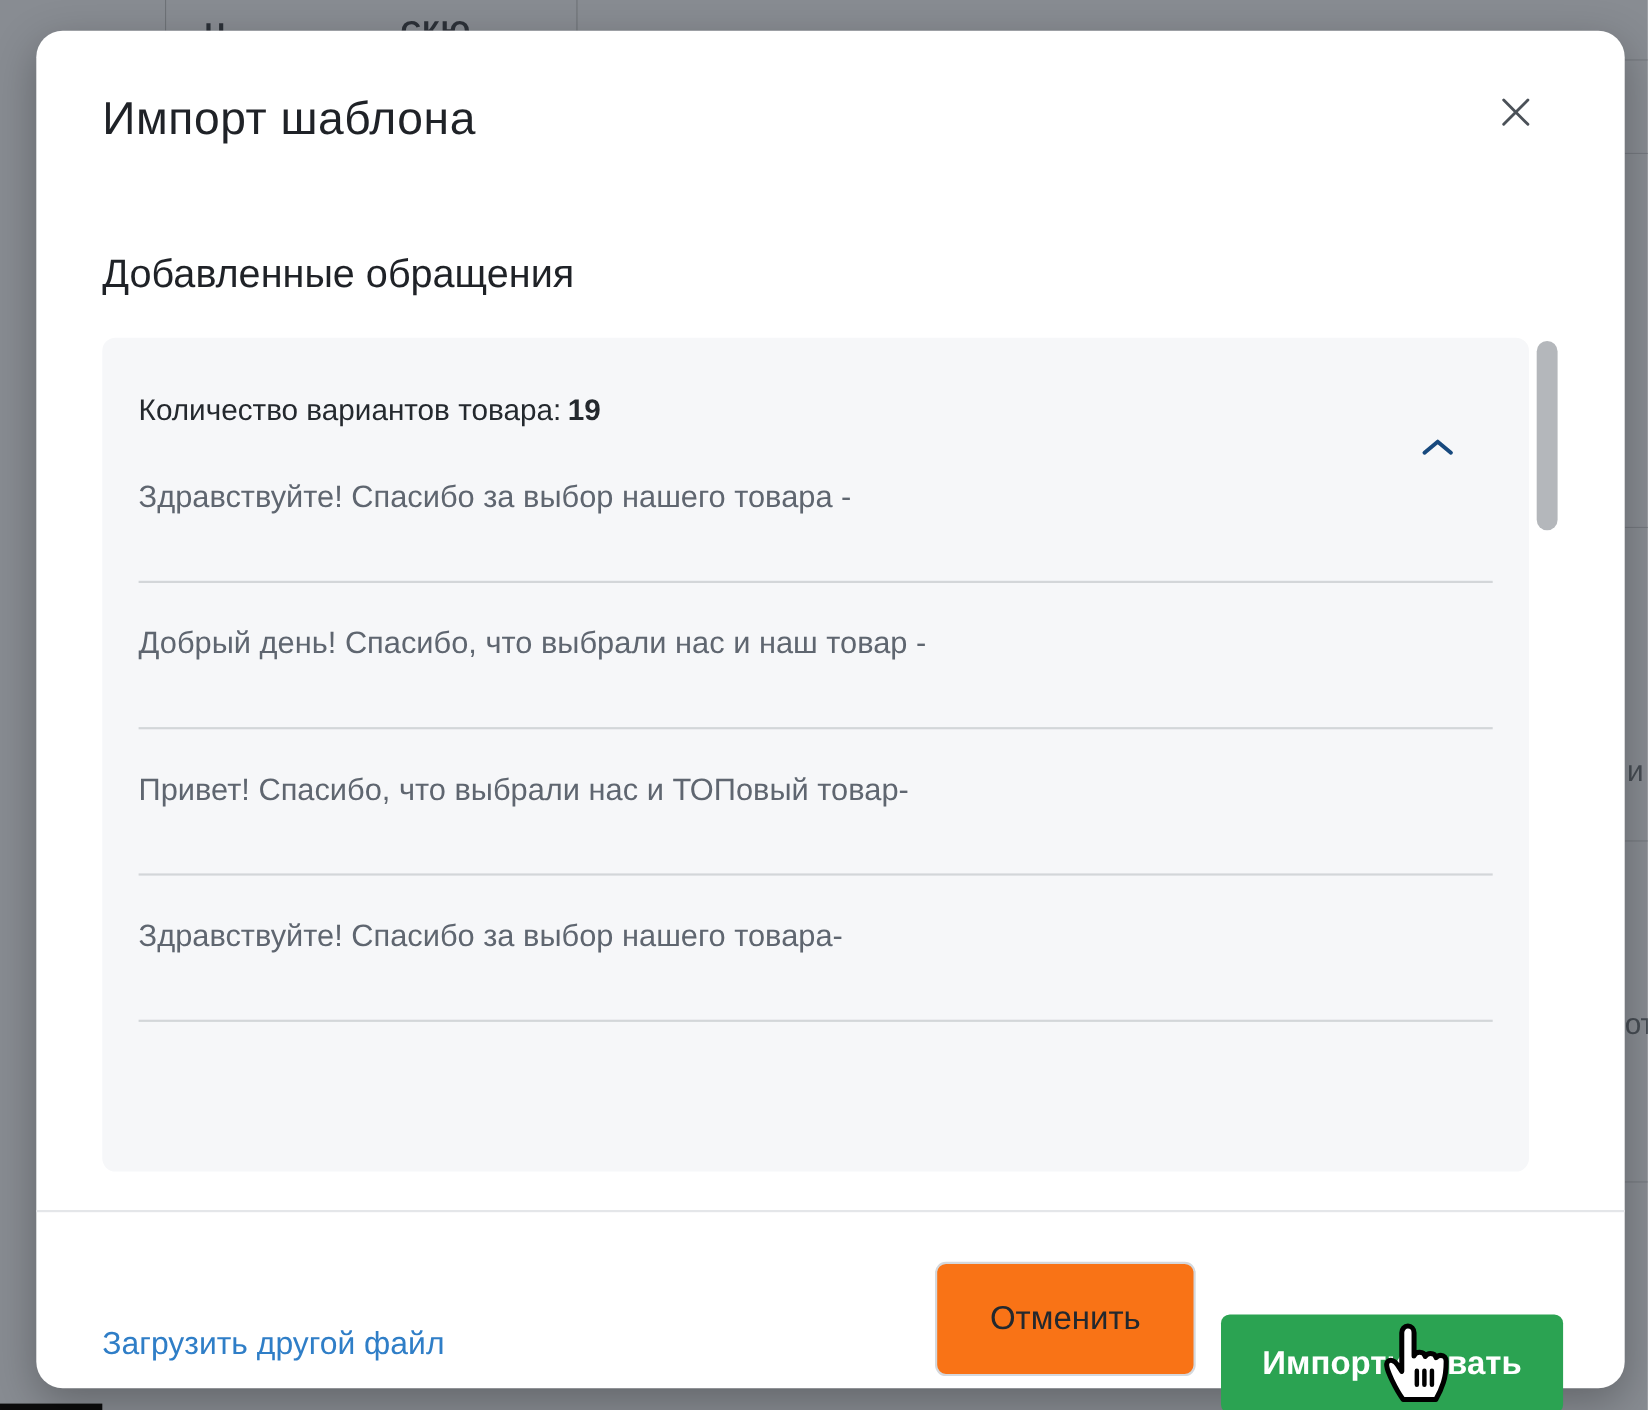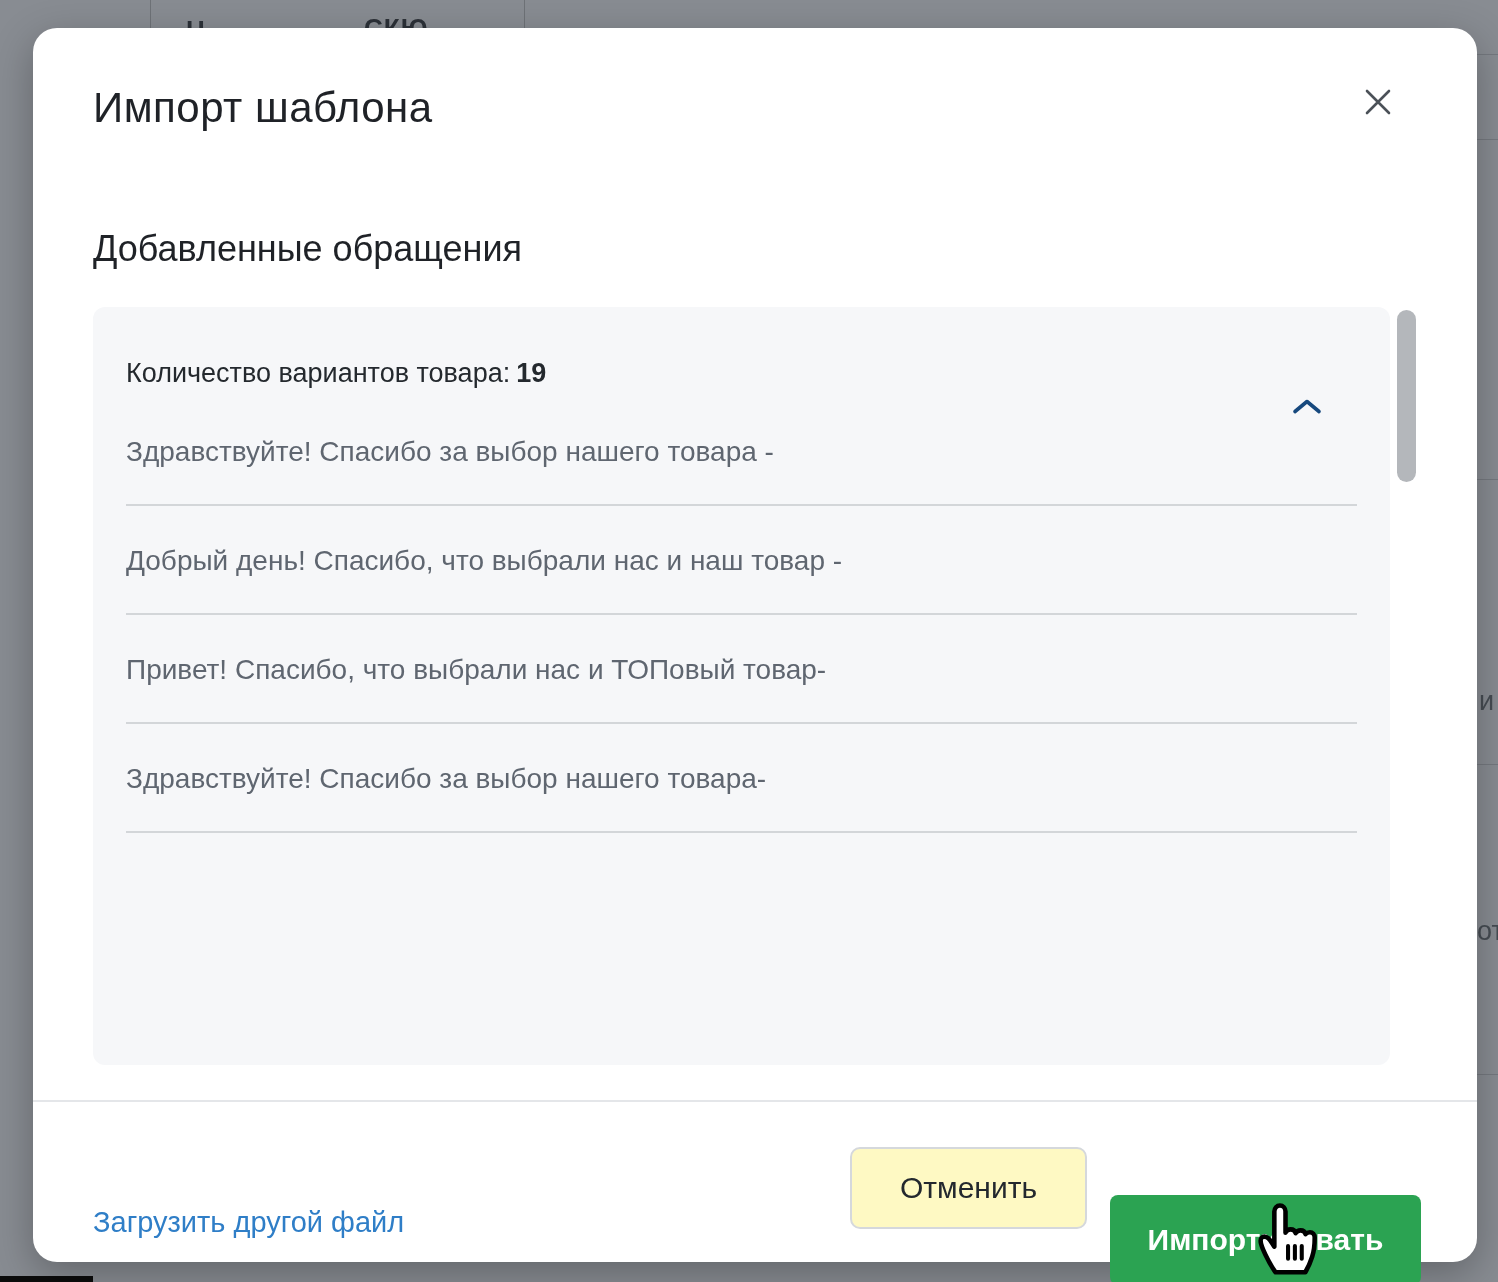--- a/index.html
+++ b/index.html
@@ -54,38 +54,38 @@
   }
   .card-header { position:relative; }
   .card-title { font-size:31px; font-weight:600; color:#1f2429; }
   .card-sub { margin-top:14px; font-size:27px; color:#24292e; }
   .card-sub b { font-weight:700; margin-left:6px; }
   .chevron-btn {
     position:absolute; right:28px; top:30px; width:44px; height:40px;
     background:none; border:none; cursor:pointer;
     display:flex; align-items:center; justify-content:center;
   }
-  .item { margin-top:39px; padding-bottom:36px; border-bottom:2px solid #d3d6d9; }
+  .item { margin-top:39px; padding-bottom:60px; border-bottom:2px solid #d3d6d9; }
   .item.first { margin-top:47px; }
   .item-text { font-size:28px; color:#5f6670; }
 
   .scroll-thumb {
     position:absolute; left:1364px; top:282px; width:19px; height:172px;
     background:#b4b7bb; border-radius:10px;
   }
 
   
   .footer-divider { position:absolute; left:0; top:1072px; width:1444px; height:2px; background:#e4e6e9; }
   .footer-link {
     position:absolute; left:60px; top:1142px;
     font-size:29px; color:#2f7ec7; text-decoration:none; cursor:pointer;margin-top:36px;
   }
   .btn-cancel {
-    position:absolute; left:817px; top:1119px; width:237px; height:82px;
-    background:#fef9c3; border:2px solid #d5d8dc; border-radius:10px;
+    position:absolute; left:817px; top:1119px; width:237px; height:104px;
+    background:#f97316; border:2px solid #d5d8dc; border-radius:10px;
     font-family:"Liberation Sans", sans-serif;
     font-size:30px; font-weight:500; color:#23282e; cursor:pointer;
   }
   .btn-import {
     position:absolute; left:1077px; top:1167px; width:311px; height:90px;
     background:#2ba352; border:none; border-radius:8px;
     font-family:"Liberation Sans", sans-serif;
     font-size:30px; font-weight:700; color:#ffffff; cursor:pointer;
   }
 

